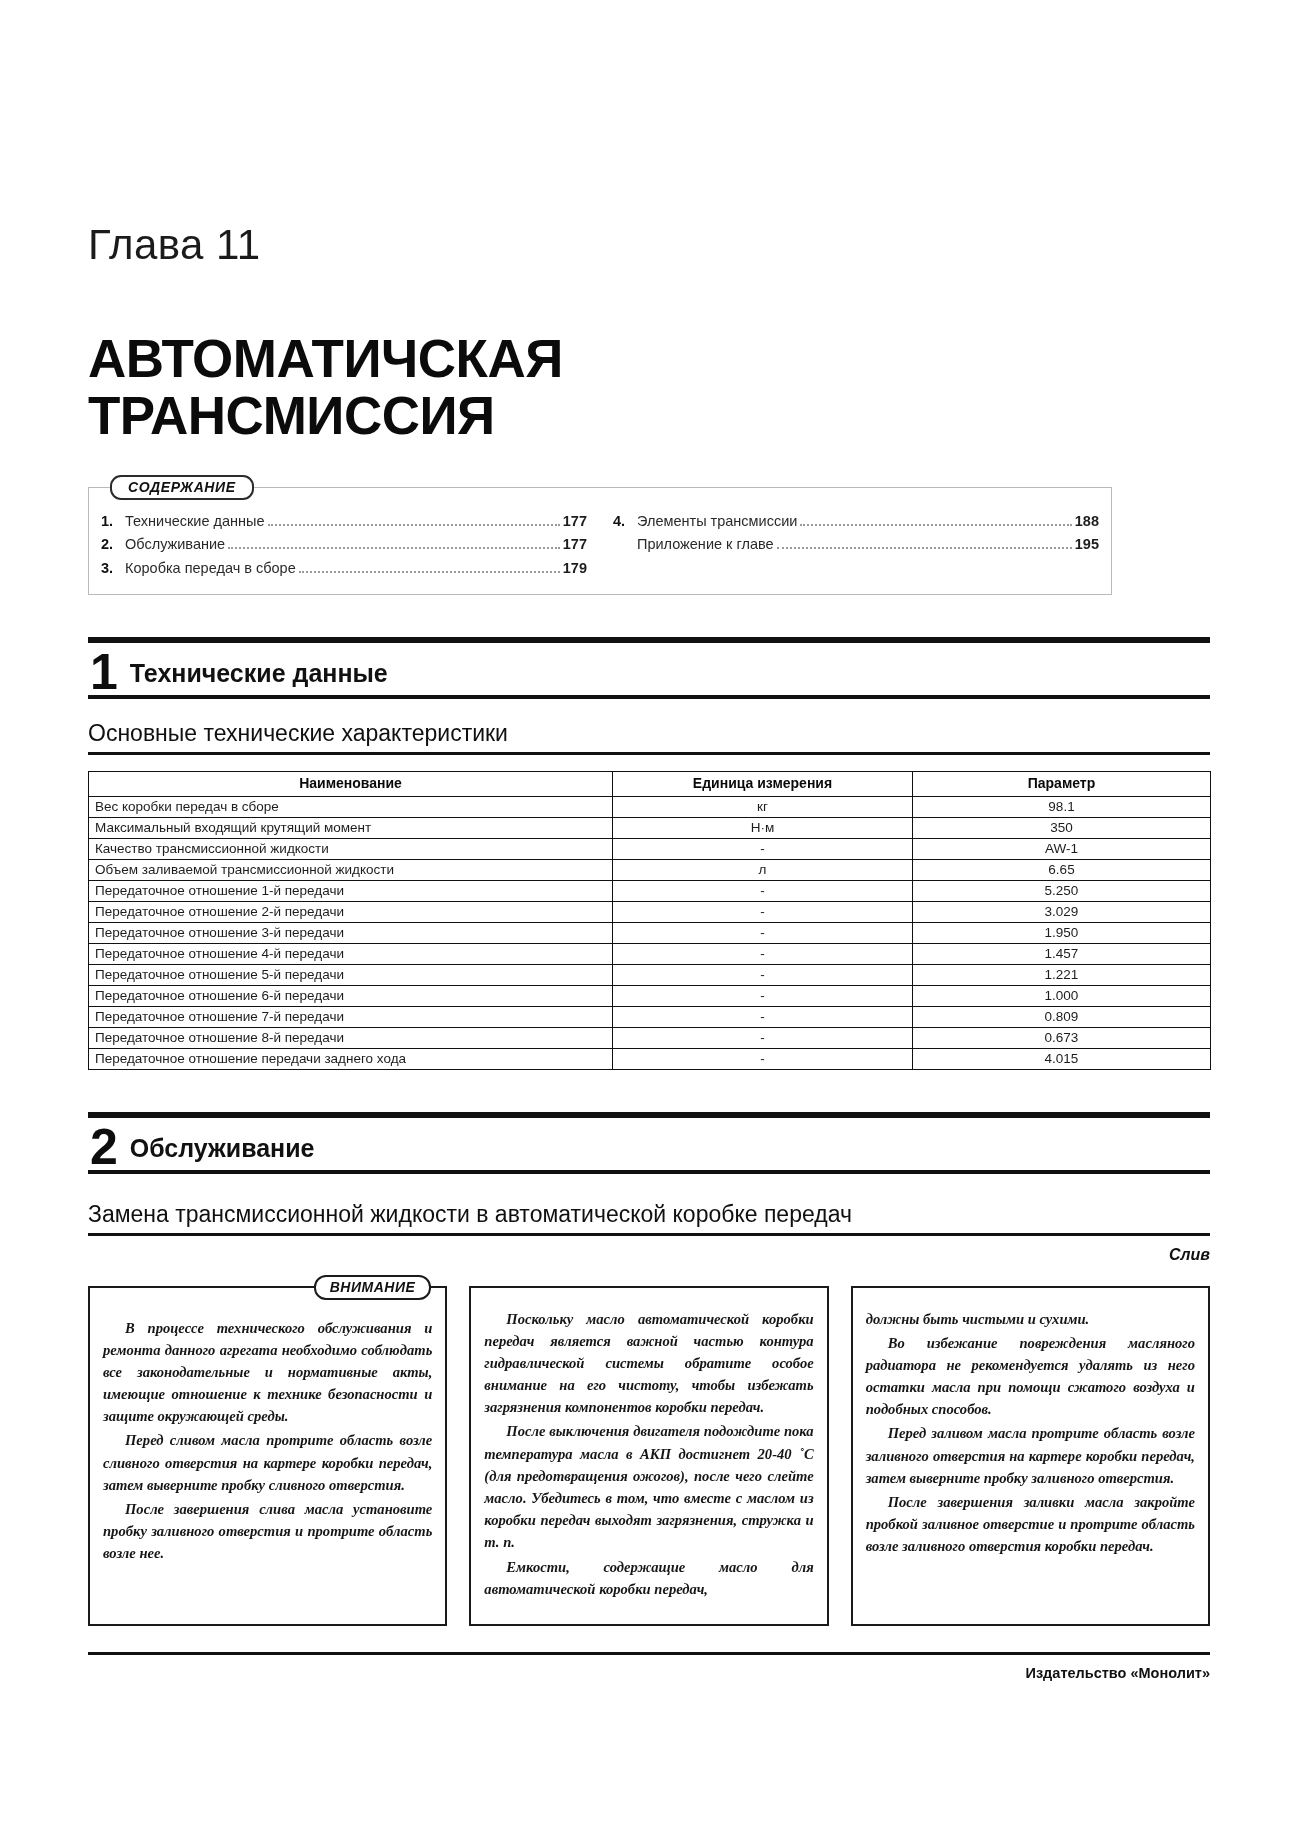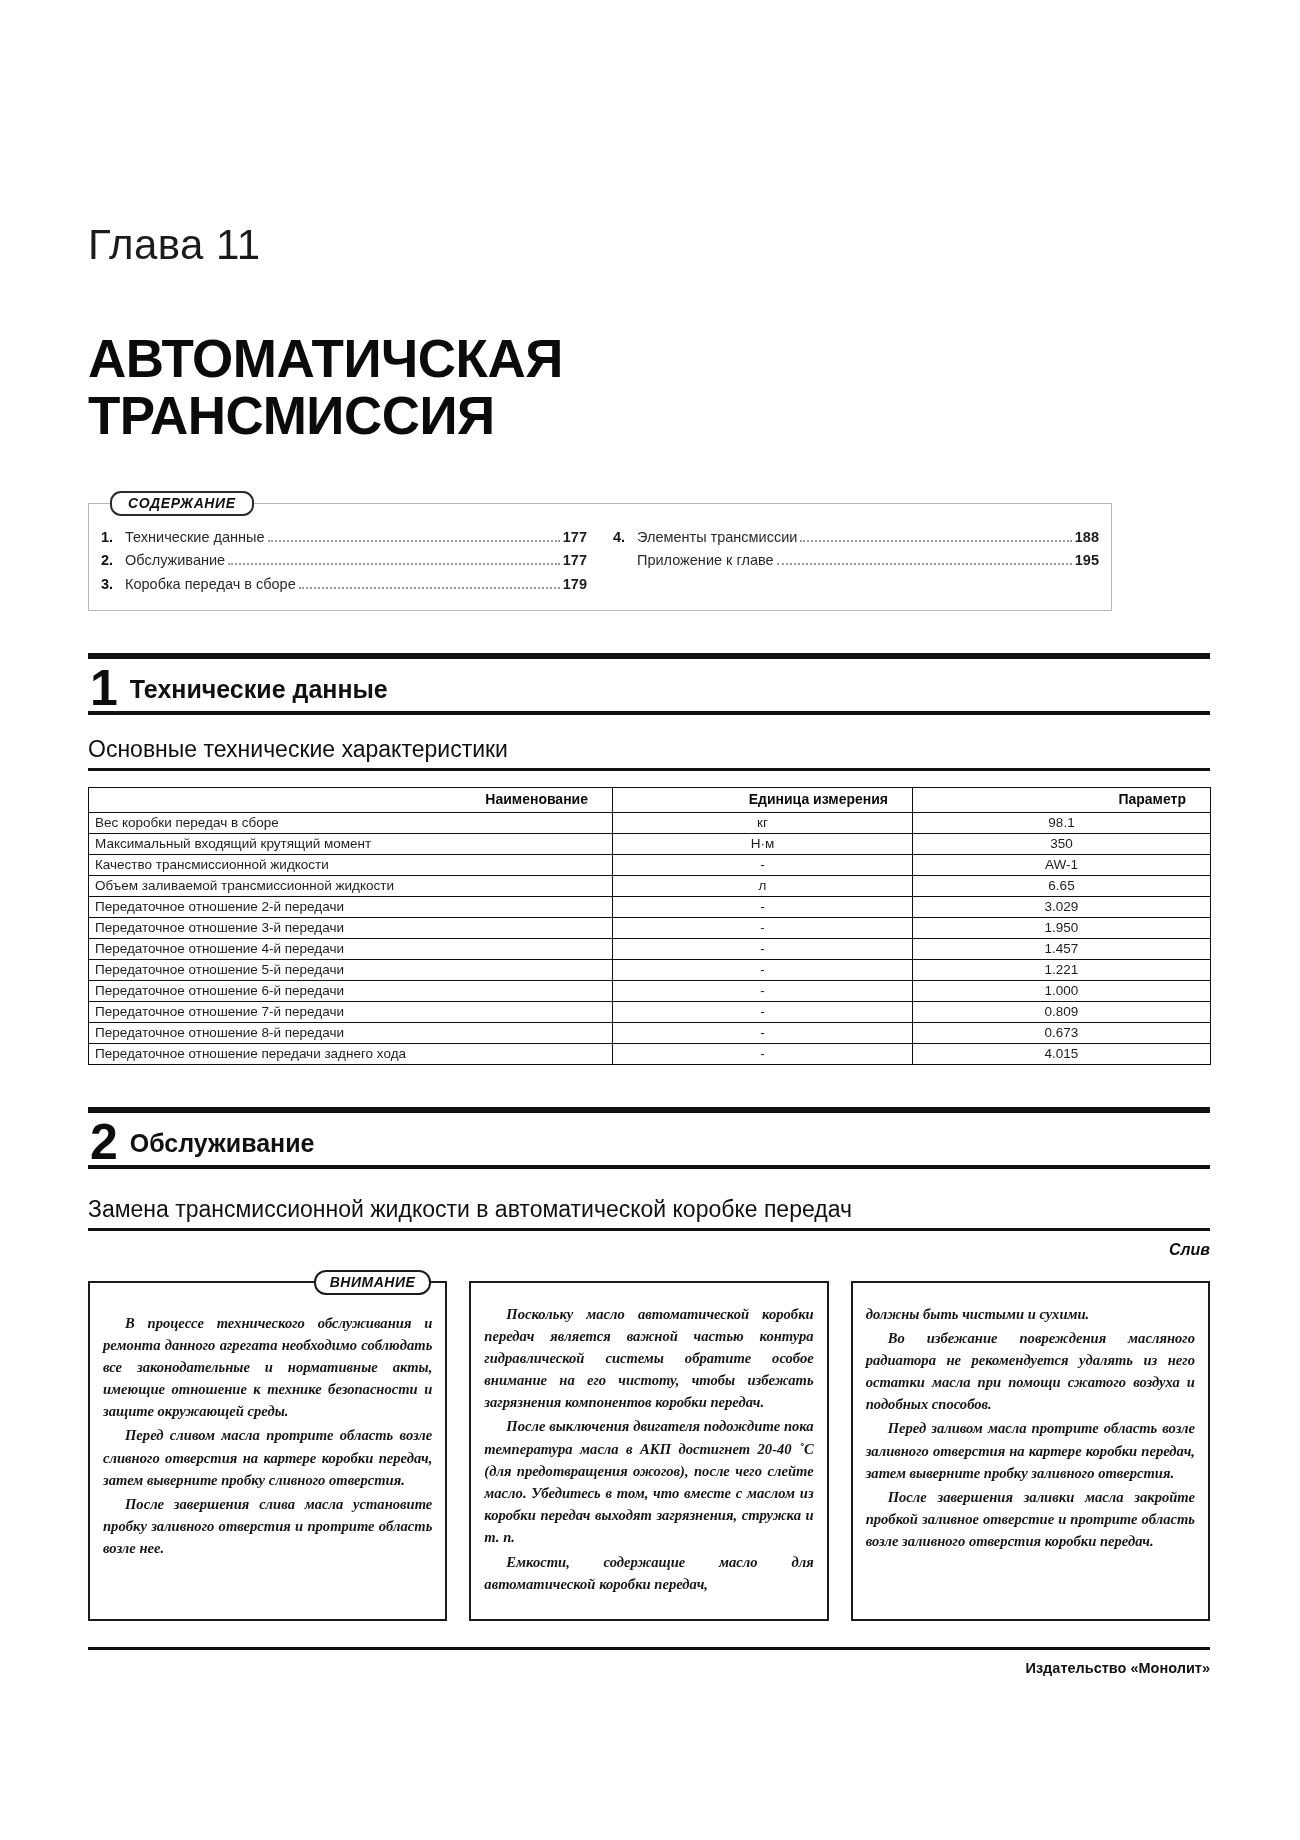--- a/index.html
+++ b/index.html
@@ -44,21 +44,21 @@
     line-height: 1.08;
     letter-spacing: -0.5px;
     margin-top: 62px;
     color: #0b0b0b;
   }
   .chapter-title .l2 { display: block; }
 
   
   .toc-wrap {
     position: relative;
-    margin-top: 58px;
+    margin-top: 42px;
     width: 1024px;
     border-radius: 20px;
   }
   .toc-box {
     border: 1px solid #b9b9b9;
     border-top: 1px solid #b9b9b9;
     padding: 16px 12px 14px 12px;
     position: relative;
   }
   .toc-badge {
@@ -170,21 +170,21 @@
   table.spec th, table.spec td {
     border: 1px solid #111;
     font-size: 13.5px;
     color: #1d1d1d;
     padding: 1px 6px;
     height: 18px;
     line-height: 1.22;
   }
   table.spec th {
     font-weight: 700;
-    text-align: right;
+    text-align: center;
     color: #0a0a0a;
     font-size: 14px;
     padding: 3px 24px;
   }
   table.spec td.name { text-align: left; }
   table.spec td.unit, table.spec td.param { text-align: center; }
   table.spec col.c1 { width: 524px; }
   table.spec col.c2 { width: 300px; }
   table.spec col.c3 { width: 298px; }
 
@@ -346,20 +346,25 @@
           <td class="name">Качество трансмиссионной жидкости</td>
           <td class="unit">-</td>
           <td class="param">AW-1</td>
         </tr>
         <tr>
           <td class="name">Объем заливаемой трансмиссионной жидкости</td>
           <td class="unit">л</td>
           <td class="param">6.65</td>
         </tr>
         <tr>
+          <td class="name">Передаточное отношение 1-й передачи</td>
+          <td class="unit">-</td>
+          <td class="param">5.250</td>
+        </tr>
+        <tr>
           <td class="name">Передаточное отношение 2-й передачи</td>
           <td class="unit">-</td>
           <td class="param">3.029</td>
         </tr>
         <tr>
           <td class="name">Передаточное отношение 3-й передачи</td>
           <td class="unit">-</td>
           <td class="param">1.950</td>
         </tr>
         <tr>

